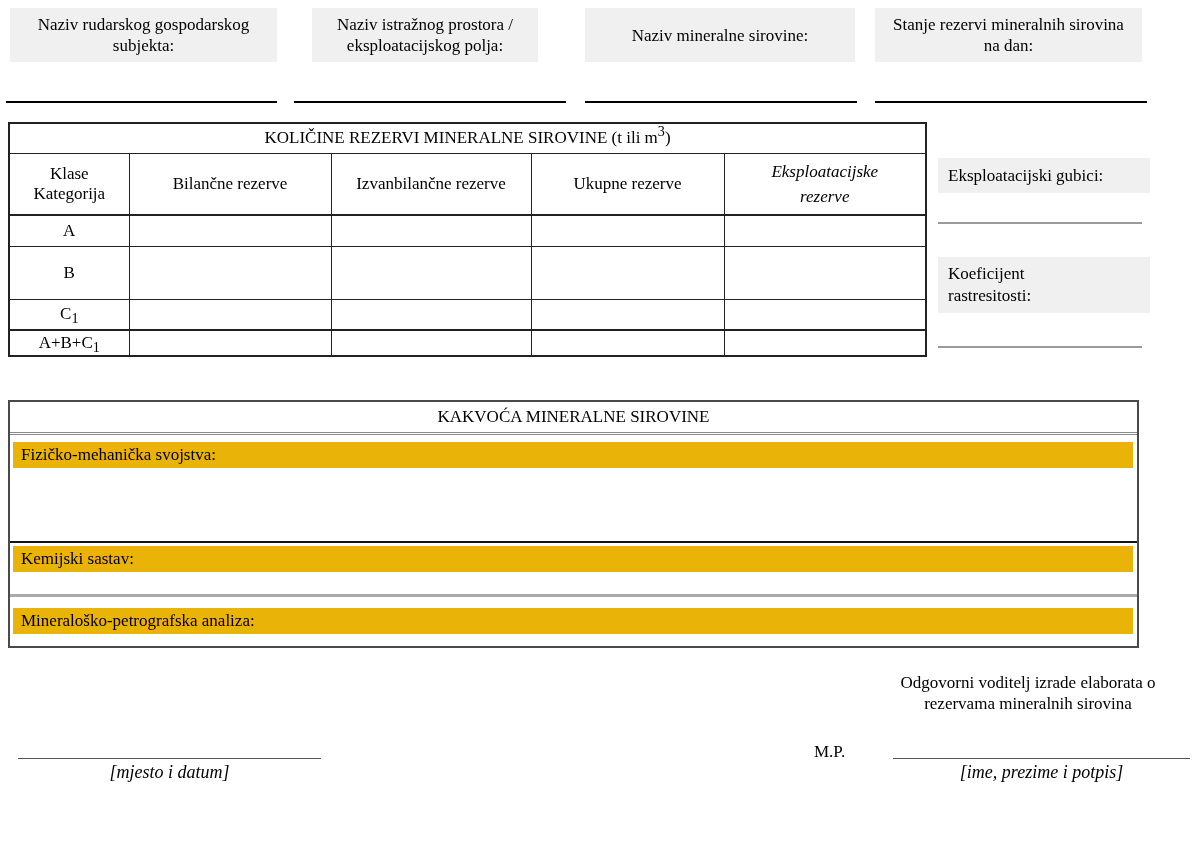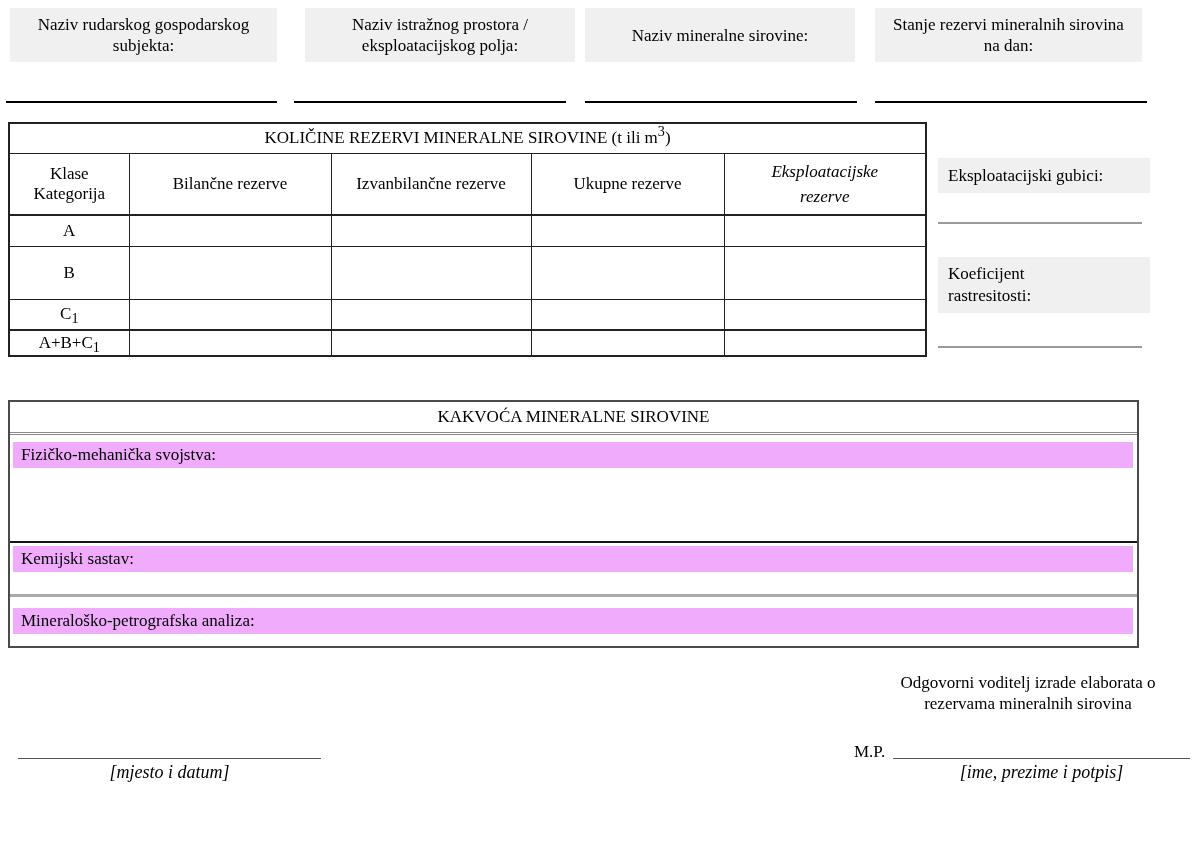--- a/index.html
+++ b/index.html
@@ -9,21 +9,21 @@
     overflow:hidden;
   }
 
   
   .top-field {
     position:absolute; top:8px; height:54px; background:#f0f0f0;
     display:flex; align-items:center; justify-content:center;
     text-align:center; font-size:17px; line-height:21px;
     padding:0 8px; box-sizing:border-box;
   }
-  .tf1{left:10px;width:267px} .tf2{left:305px;width:270px}
+  .tf1{left:10px;width:267px} .tf2{left:312px;width:226px}
   .tf3{left:585px;width:270px} .tf4{left:875px;width:267px}
 
   .field-line {
     position:absolute; top:101px; height:0;
     border-bottom:2px solid #000; font-size:15px;
   }
   .fl1{left:6px;width:271px} .fl2{left:294px;width:272px}
   .fl3{left:585px;width:272px} .fl4{left:875px;width:272px}
 
   
@@ -62,35 +62,35 @@
   
   .quality-box {
     position:absolute; left:8px; top:400px; width:1131px; height:248px;
     border:2px solid #4a4a4a; box-sizing:border-box; background:#fff;
   }
   .q-title {
     height:33px; display:flex; align-items:center; justify-content:center;
     font-size:17px; border-bottom:3px double #8a8a8a; box-sizing:border-box;
   }
   .q-band {
-    position:absolute; left:3px; right:4px; height:26px; background:#f0abfc;
+    position:absolute; left:3px; right:4px; height:26px; background:#eab308;
     font-size:17px; display:flex; align-items:center; padding-left:8px;
   }
   .qb1{top:40px} .qb2{top:144px} .qb3{top:206px}
   .q-value { position:absolute; left:3px; right:4px; }
   .qv1{top:66px;height:72px} .qv2{top:170px;height:22px} .qv3{top:227px;height:14px}
   .q-sep-dark { position:absolute; left:0; right:0; top:139px; height:0; border-top:2px solid #151515; }
   .q-sep-gray { position:absolute; left:0; right:0; top:192px; height:0; border-top:3px solid #aaaaaa; }
 
   
   .responsible {
     position:absolute; left:872px; top:672px; width:312px;
     text-align:center; font-size:17px; line-height:21px;
   }
-  .stamp { position:absolute; left:814px; top:742px; font-size:17px;margin-left:40px; }
+  .stamp { position:absolute; left:814px; top:742px; font-size:17px; }
   .sig-line { position:absolute; height:0; border-bottom:1px solid #555; }
   .sig-line-left{left:18px; top:758px; width:303px;}
   .sig-line-right{left:893px; top:758px; width:297px;}
   .sig-caption {
     position:absolute; text-align:center; font-style:italic; font-size:18px;
   }
   .sig-caption-left{left:18px; top:762px; width:303px;}
   .sig-caption-right{left:893px; top:762px; width:297px;}
 
   sup,sub { line-height:0; }

